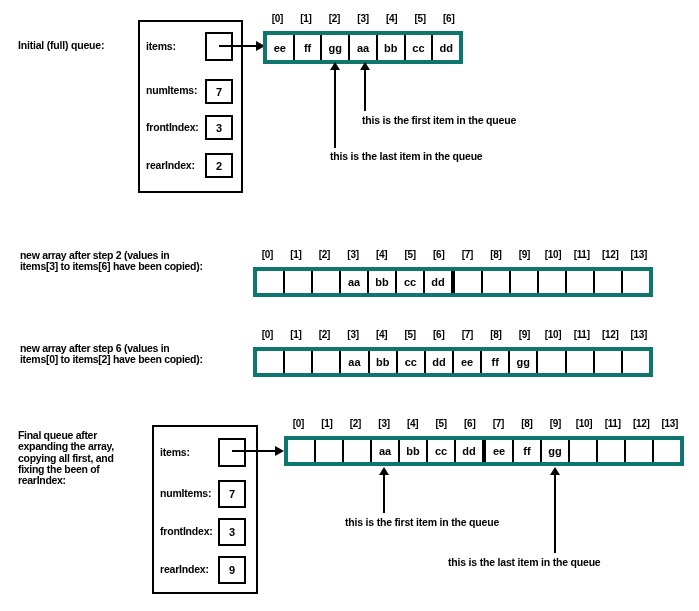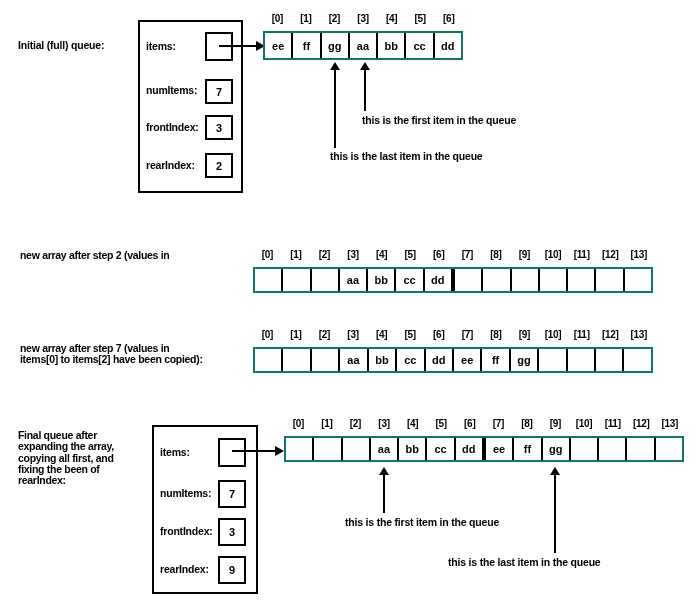--- a/index.html
+++ b/index.html
@@ -8,21 +8,21 @@
     font-family:"Liberation Sans", sans-serif; font-weight:bold; color:#000;
     overflow:hidden;
   }
   .abs{position:absolute;}
   .lbl{font-size:10.5px; letter-spacing:-0.2px; line-height:11.3px; white-space:nowrap;text-align:right;}
   .multiline .line{font-size:10.5px; letter-spacing:-0.3px; line-height:11.3px; white-space:nowrap;}
   .record-box{border:2px solid #000; background:#fff;}
   .small-box{border:2px solid #000; background:#fff; display:flex; align-items:center; justify-content:center; font-size:11px;}
   .array .idx-row{display:flex; height:11px; margin-bottom:7px;}
   .array .idx{flex:1; text-align:center; font-size:10px; letter-spacing:-0.3px; line-height:11px;}
-  .array .cell-row{display:flex; border:2px solid #0f766e; background:#fff;}
+  .array .cell-row{display:flex; border:4px solid #0f766e; background:#fff;}
   .array .cell{flex:1; border-left:2px solid #000; display:flex; align-items:center; justify-content:center; font-size:11px;}
   .array .cell:first-child{border-left:none;}
   .array .cell.thick{border-left-width:4px;}
   .vline{width:2px; background:#000;}
   .hline{height:2px; background:#000;}
   .head-up{width:0;height:0;border-left:5px solid transparent;border-right:5px solid transparent;border-bottom:8px solid #000;}
   .head-right{width:0;height:0;border-top:5px solid transparent;border-bottom:5px solid transparent;border-left:9px solid #000;}
   .ann{font-size:10.5px; letter-spacing:-0.2px; white-space:nowrap;text-align:right;}
 </style>
 </head>
@@ -77,20 +77,21 @@
 
   <div class="abs head-up" style="left:330px;top:62px;"></div>
   <div class="abs vline" style="left:334px;top:69px;height:79px;"></div>
   <div class="abs head-up" style="left:360px;top:62px;"></div>
   <div class="abs vline" style="left:364px;top:69px;height:42px;"></div>
   <div class="abs ann" style="left:362px;top:114px;">this is the first item in the queue</div>
   <div class="abs ann" style="left:330px;top:150px;">this is the last item in the queue</div>
 
   <div class="abs multiline" style="left:20px;top:250px;">
     <div class="line">new array after step 2 (values in</div>
+    <div class="line">items[3] to items[6] have been copied):</div>
   </div>
   <div class="abs array" style="left:253px;top:249px;width:400px;">
     <div class="idx-row">
         <div class="idx">[0]</div>
         <div class="idx">[1]</div>
         <div class="idx">[2]</div>
         <div class="idx">[3]</div>
         <div class="idx">[4]</div>
         <div class="idx">[5]</div>
         <div class="idx">[6]</div>
@@ -114,21 +115,21 @@
         <div class="cell"></div>
         <div class="cell"></div>
         <div class="cell"></div>
         <div class="cell"></div>
         <div class="cell"></div>
         <div class="cell"></div>
       </div>
   </div>
 
   <div class="abs multiline" style="left:20px;top:343px;">
-    <div class="line">new array after step 7 (values in</div>
+    <div class="line">new array after step 6 (values in</div>
     <div class="line">items[0] to items[2] have been copied):</div>
   </div>
   <div class="abs array" style="left:253px;top:329px;width:400px;">
     <div class="idx-row">
         <div class="idx">[0]</div>
         <div class="idx">[1]</div>
         <div class="idx">[2]</div>
         <div class="idx">[3]</div>
         <div class="idx">[4]</div>
         <div class="idx">[5]</div>

